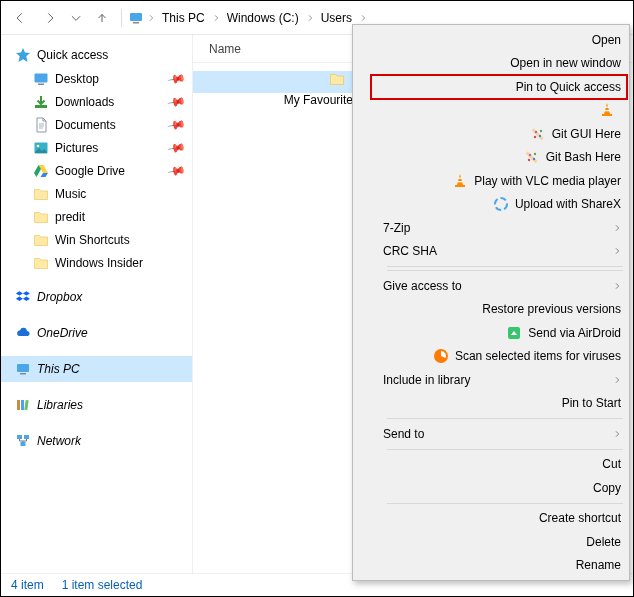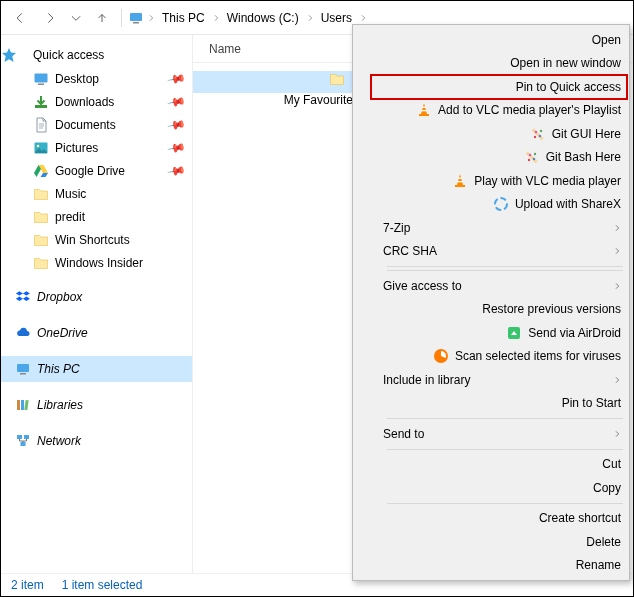--- a/index.html
+++ b/index.html
@@ -13,21 +13,21 @@
     .bcrumb { display: flex; align-items: center; height: 24px; }
     .bc-chev { width: 14px; height: 14px; display: flex; align-items: center; justify-content: center; }
     .bc-chev svg { width: 8px; height: 8px; stroke: #555; stroke-width: 1.8; fill: none; }
     .bc-seg { padding: 0 4px; }
 
     
     .main { display: flex; height: calc(100% - 34px - 23px); }
 
     
     .nav { width: 192px; border-right: 1px solid #eee; padding: 8px 0 0; overflow: hidden; }
-    .nav-title { display: flex; align-items: center; height: 24px; padding-left: 0; gap: 16px; }
+    .nav-title { display: flex; align-items: center; height: 24px; padding-left: 14px; gap: 6px; }
     .nav-item { display: flex; align-items: center; height: 23px; padding-left: 32px; gap: 6px; position: relative; }
     .nav-item .pin { position: absolute; right: 8px; color: #9a9a9a; font-size: 12px; transform: rotate(35deg); }
     .nav-root { display: flex; align-items: center; height: 26px; padding-left: 14px; gap: 6px; font-style: italic; }
     .nav-root.sel { background: #cce8ff; }
     .ico { width: 16px; height: 16px; flex-shrink: 0; display: flex; align-items: center; justify-content: center; }
     .ico svg { width: 16px; height: 16px; }
     .nav-sp { height: 10px; }
 
     
     .content { flex: 1; display: flex; flex-direction: column; }
@@ -279,21 +279,21 @@
               <path d="M1.5 3.5h5l1.5 1.5h6.5v8.5h-13z" class="folder-fill"></path>
             </svg>
           </span>
           <span>My Favourite Folder</span>
         </div>
       </div>
   </div>
 </div>
 
 <div class="status">
-  <span>2 item</span>
+  <span>4 item</span>
   <span>1 item selected</span>
 </div>
 
 <div class="ctx" id="ctx">
     <div class="mi">
       <span class="mi-ico"></span>
       <span>Open</span>
     </div>
     <div class="mi">
       <span class="mi-ico"></span>
@@ -305,21 +305,20 @@
     </div>
     <div class="mi">
       <span class="mi-ico">
         <svg viewBox="0 0 16 16">
           <path d="M8 1l3 11H5z" fill="#ff8a00"></path>
           <rect x="3" y="12" width="10" height="2" fill="#ff8a00"></rect>
           <rect x="6" y="4.5" width="4" height="1.3" fill="#fff"></rect>
           <rect x="5.3" y="8" width="5.4" height="1.3" fill="#fff"></rect>
         </svg>
       </span>
-      <span>Add to VLC media player's Playlist</span>
     </div>
     <div class="mi">
       <span class="mi-ico">
         <svg viewBox="0 0 16 16">
           <rect x="1" y="7" width="14" height="3" transform="rotate(45 8 8)" fill="#f9d49a"></rect>
           <circle cx="5" cy="11" r="1.2" fill="#d45"></circle>
           <circle cx="11" cy="5" r="1.2" fill="#5a5"></circle>
           <circle cx="10" cy="10" r="1.2" fill="#48d"></circle>
           <circle cx="6" cy="6" r="1.2" fill="#c5c"></circle>
         </svg>

